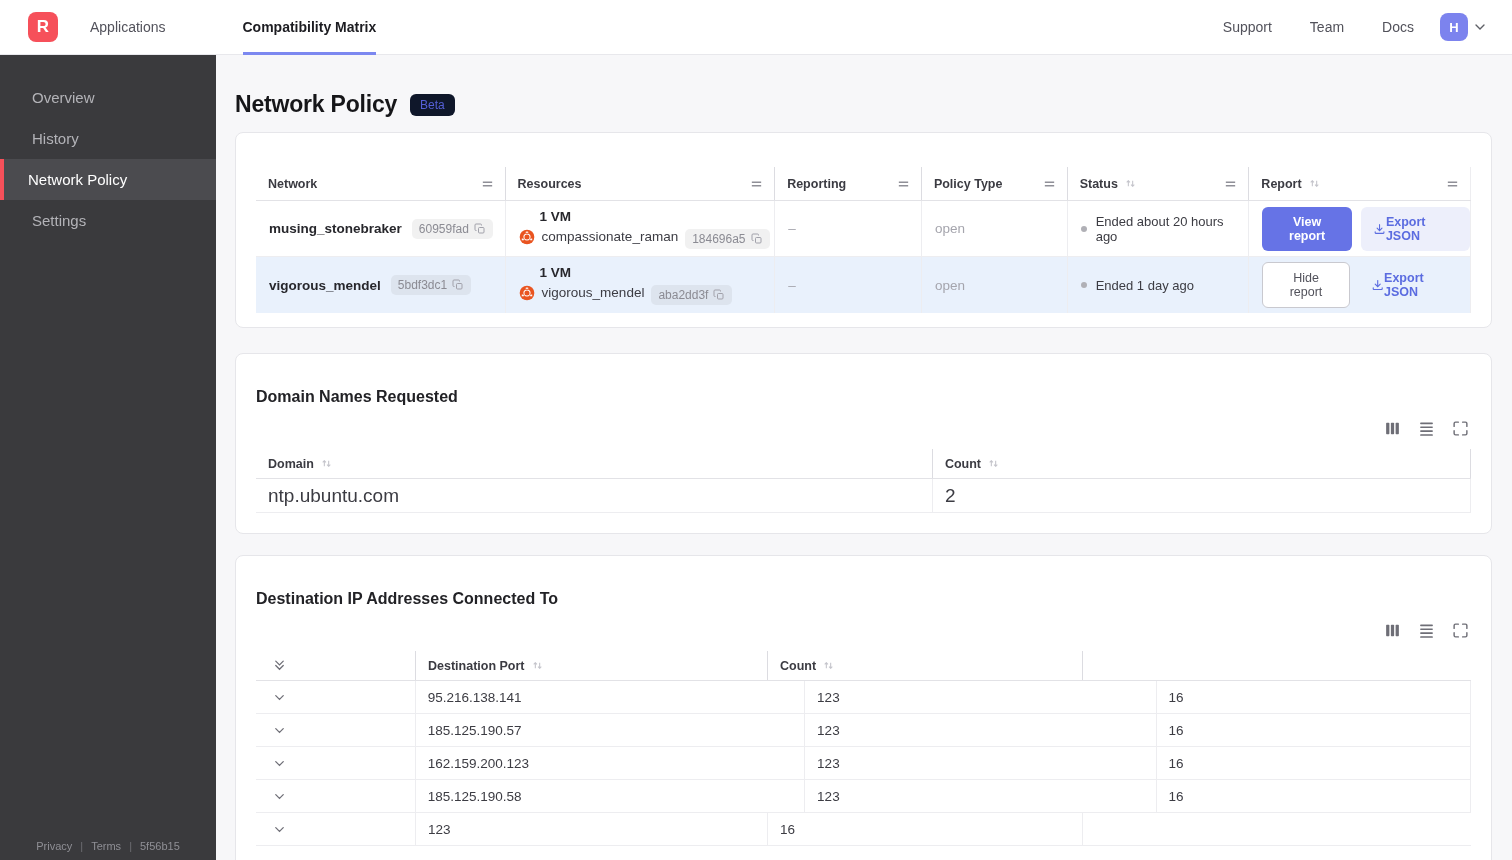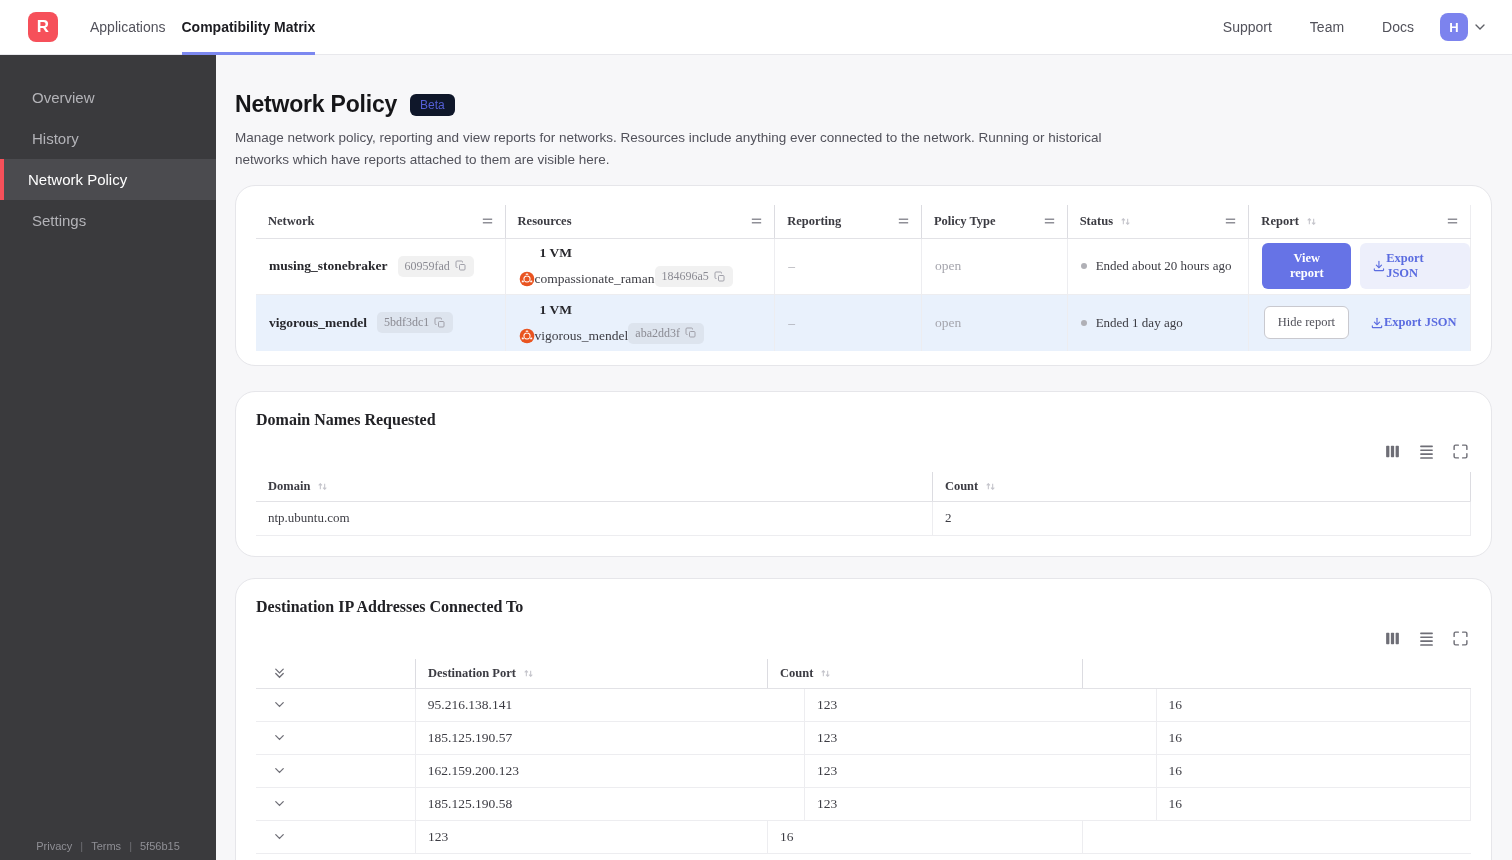--- a/index.html
+++ b/index.html
@@ -5,24 +5,24 @@
   * { margin:0; padding:0; box-sizing:border-box; }
   html,body { width:1512px; height:860px; overflow:hidden; background:#f7f7f9;
               font-family:"Liberation Sans", sans-serif; color:#3c3c43; }
 
   
   .navbar { height:55px; background:#fff; border-bottom:1px solid #e8e8ec;
             display:flex; align-items:center; padding:0 24px 0 28px; }
   .logo { width:30px; height:30px; border-radius:8px; background:#f6505a; color:#fff;
           font-weight:700; font-size:17px; display:flex; align-items:center; justify-content:center;
           margin-right:32px; cursor:pointer; }
-  .nav-tabs { display:flex; height:55px; gap:16px; }
+  .nav-tabs { display:flex; height:55px; gap:40px; }
   .nav-tab { height:55px; display:flex; align-items:center; font-size:14px; color:#52525b;
              border-bottom:3px solid transparent; padding-top:3px; cursor:pointer; }
-  .nav-tab.active { color:#1c1c21; font-weight:700; border-bottom-color:#7c88f0; }
+  .nav-tab.active { color:#1c1c21; font-weight:700; border-bottom-color:#7c88f0;margin-left:37px; }
   .nav-spacer { flex:1; }
   .nav-links { display:flex; align-items:center; gap:38px; margin-right:26px; }
   .nav-link { font-size:14px; color:#52525b; cursor:pointer; }
   .avatar-wrap { display:flex; align-items:center; gap:4px; cursor:pointer; }
   .avatar { width:28px; height:28px; border-radius:8px; background:#7c83ee; color:#fff;
             font-size:13px; font-weight:700; display:flex; align-items:center; justify-content:center; }
   .chev { color:#5f6066; display:flex; }
 
   
   .shell { display:flex; height:805px; }
@@ -38,21 +38,21 @@
   .main { flex:1; overflow:hidden; padding:36px 20px 0 19px; }
 
   
   .title-row { display:flex; align-items:center; gap:13px; }
   .page-title { font-size:23px; font-weight:700; color:#161619; letter-spacing:-0.2px; }
   .beta { background:#0f172a; color:#555fd6; font-size:12px; font-weight:500;
           padding:4px 10px; border-radius:6px; }
   .page-desc { margin-top:9px; font-size:13.5px; line-height:1.62; color:#52525b; max-width:885px; }
 
   
-  .card { background:#fff; border:1px solid #e6e6ea; border-radius:20px; padding:19px 20px 14px 20px;font-family:Liberation Serif, serif; }
+  .card { background:#fff; border:1px solid #e6e6ea; border-radius:8px; padding:34px 20px 14px 20px; }
   .card1 { margin-top:14px; }
   .card2 { margin-top:25px; padding-bottom:20px; }
   .card3 { margin-top:21px; height:400px; }
   .card-title { font-size:16px; font-weight:700; color:#222226; }
   .card-toolbar { display:flex; justify-content:flex-end; gap:17px; margin:14px 2px 12px 0; }
   .tool-ic { width:17px; height:17px; color:#6e6e76; cursor:pointer; display:flex; }
   .tool-ic svg { width:100%; height:100%; }
 
   
   .th-label { font-size:12.5px; font-weight:700; color:#3b3b42; }
@@ -72,42 +72,42 @@
   .c-net { width:250px; } .c-res { width:270px; } .c-repg { width:147px; }
   .c-pol { width:146px; } .c-stat { width:182px; } .c-rept { width:222px; }
   .t1-row.highlight { background:#e9f1fc; }
   .net-line { display:flex; align-items:center; gap:10px; }
   .net-name { font-size:13.5px; font-weight:700; color:#27272c; }
   .hash-badge { display:inline-flex; align-items:center; gap:5px; background:rgba(113,113,122,0.10);
                 color:#8b8b93; font-size:12px; padding:3px 7px; border-radius:5px; }
   .copy-ic { width:12px; height:12px; color:#a1a1aa; cursor:pointer; display:inline-flex; }
   .copy-ic svg { width:100%; height:100%; }
   .vm-count { font-size:13.5px; font-weight:700; color:#27272c; margin-bottom:5px;margin-left:21px; }
-  .res-line { display:flex; align-items:flex-end; font-size:13.5px; color:#3c3c43; }
+  .res-line { display:flex; align-items:flex-start; gap:7px; font-size:13.5px; color:#3c3c43; }
   .ubuntu-ic { width:16px; height:16px; display:inline-flex; }
   .cell-text { font-size:13.5px; }
   .status-line { display:flex; align-items:center; gap:9px; font-size:13px; color:#3c3c43; }
   .dot { width:6px; height:6px; border-radius:50%; background:#b0b0b6; flex-shrink:0; }
   .report-line { display:flex; flex-direction:row !important; align-items:center; gap:9px; }
   .btn { font-size:12.5px; font-weight:600; border-radius:6px; padding:8px 13px; cursor:pointer; border:none; font-family:inherit; }
   .btn-primary { background:#6673e6; color:#fff; }
   .btn-outline { background:#fff; border:1px solid #c9c9cf; color:#52525b; font-weight:400; }
   .export { display:inline-flex; align-items:center; gap:0; background:#edeffb; color:#5b6ce0;
             font-size:12.5px; font-weight:600; padding:8px 12px; border-radius:6px; cursor:pointer; }
   .highlight .export { background:transparent; }
   .dl-ic { width:14px; height:14px; display:inline-flex; }
   .dl-ic svg { width:100%; height:100%; }
 
   
   .t2-head { display:flex; height:30px; border-bottom:1px solid #e2e2e6; }
   .t2-head .cell, .t2-row .cell { display:flex; align-items:center; padding-left:12px; border-right:1px solid #ededf0; }
   .t2-head .cell { border-right:1px solid #dcdce1; }
   .t2-row { display:flex; height:34px; border-bottom:1px solid #ededf0; }
   .c-dom { width:678px; } .c-cnt { width:539px; }
-  .t2-row .cell { font-size:13px; }
+  .t2-row .cell { font-size:19px; }
 
   
   .t3-head { display:flex; height:30px; border-bottom:1px solid #e2e2e6; }
   .t3-head .cell { display:flex; align-items:center; padding-left:12px; border-right:1px solid #dcdce1; }
   .t3-row { display:flex; height:33px; border-bottom:1px solid #ededf0; }
   .t3-row .cell { display:flex; align-items:center; padding-left:12px; border-right:1px solid #ededf0; font-size:13.5px;text-align:right; }
   .c-exp { width:160px; } .c-ip { width:390px; } .c-port { width:352px; } .c-ct { width:315px; }
   .exp-ic { width:15px; height:15px; color:#6e6e76; cursor:pointer; display:inline-flex; margin-left:4px; }
   .exp-ic svg { width:100%; height:100%; }
 </style>
@@ -151,21 +151,20 @@
       <span>5f56b15</span>
     </div>
   </div>
 
   <div class="main">
 
     <div class="title-row">
       <span class="page-title">Network Policy</span>
       <span class="beta">Beta</span>
     </div>
-    <div class="page-desc">Manage network policy, reporting and view reports for networks. Resources include anything ever connected to the network. Running or historical networks which have reports attached to them are visible here.</div>
 
     <div class="card card1">
       <div class="t1-head">
         <div class="cell c-net">
           <span class="th-label">Network</span>
           <span class="handle">
               <svg viewBox="0 0 24 24" fill="none" stroke="currentColor" stroke-width="2.4">
                 <path d="M4 9h16M4 15h16"></path>
               </svg>
             </span>

